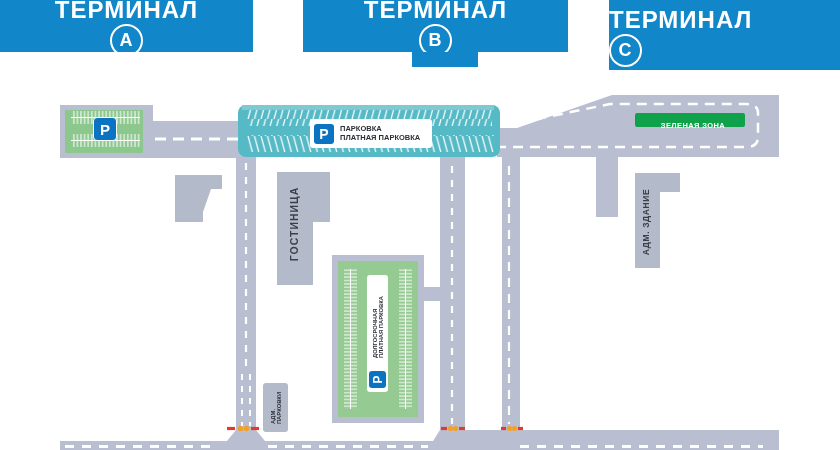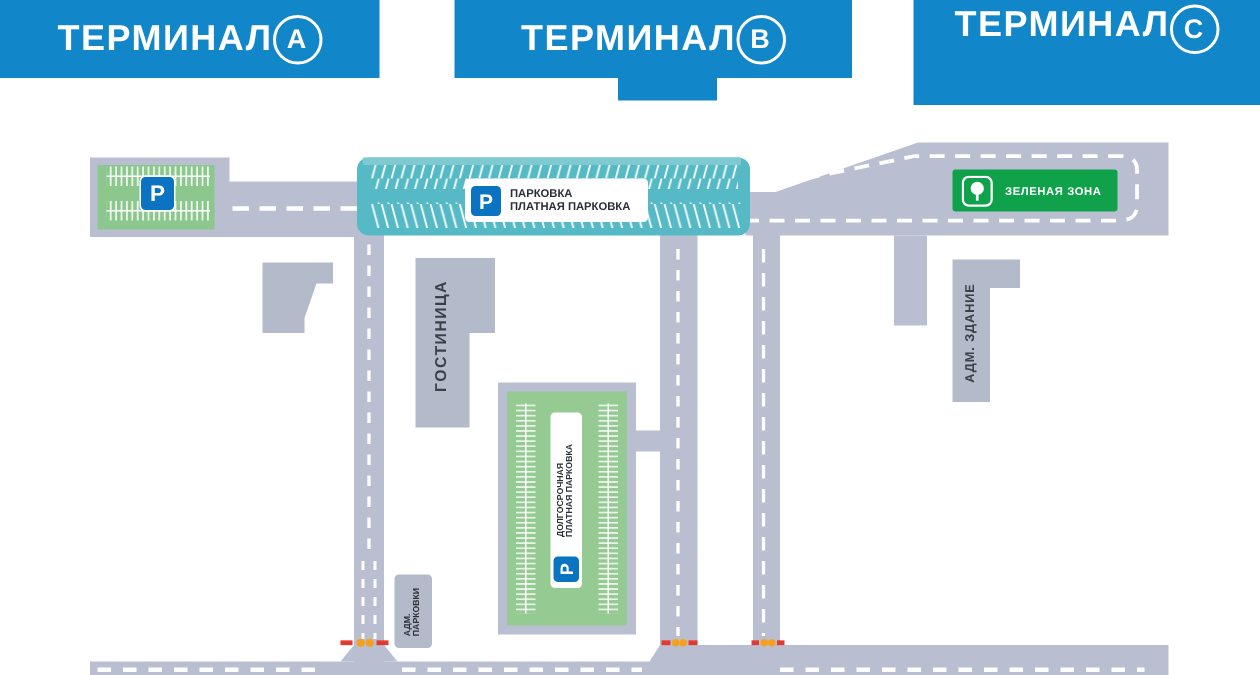--- a/index.html
+++ b/index.html
@@ -1,20 +1,20 @@
 <!DOCTYPE html>
 <html><head>
 <meta charset="utf-8">
 <style>
   html,body{margin:0;padding:0;background:#fff;}
   #stage{position:relative;width:840px;height:450px;background:#fff;overflow:hidden;
          font-family:"Liberation Sans",sans-serif;}
   #map{position:absolute;left:0;top:0;}
   .banner{position:absolute;background:#1186c8;color:#fff;display:flex;align-items:center;
-          justify-content:center;font-weight:bold;font-size:24px;letter-spacing:1px;}
+          justify-content:center;font-weight:bold;font-size:24px;letter-spacing:1px;flex-direction:column;}
   .circle-letter{width:29px;height:29px;border:2.2px solid #fff;border-radius:50%;
           display:flex;align-items:center;justify-content:center;font-size:18px;font-weight:bold;flex:0 0 auto;}
   .lbl{position:absolute;color:#31353e;font-weight:bold;white-space:nowrap;}
   .rot{transform:translate(-50%,-50%) rotate(-90deg);}
   .whitebox{position:absolute;background:#fff;border-radius:3px;}
   .p-sign{background:#0b74c2;color:#fff;display:flex;align-items:center;justify-content:center;
           font-weight:bold;border-radius:4px;}
   .two-line{line-height:1.12;text-align:left;}
   .greensign{position:absolute;background:#0fa24b;color:#fff;display:flex;align-items:center;
           border-radius:2px;padding-left:6px;gap:8px;}
@@ -136,21 +136,21 @@
   <div class="p-sign" style="position:absolute;left:93px;top:117px;width:22px;height:22px;border:1.5px solid #fff;font-size:15px;">P</div>
 
   <div class="whitebox" style="left:310px;top:119px;width:122px;height:29px;display:flex;align-items:center;gap:6px;padding-left:4px;box-sizing:border-box;">
     <div class="p-sign" style="width:20px;height:20px;font-size:14px;border-radius:3px;">P</div>
     <div class="two-line" style="font-size:7.5px;font-weight:bold;color:#2b2f38;">
       <div>ПАРКОВКА</div>
       <div>ПЛАТНАЯ ПАРКОВКА</div>
     </div>
   </div>
 
-  <div class="greensign" style="left:635px;top:113px;width:110px;height:28px;box-sizing:border-box;">
+  <div class="greensign" style="left:635px;top:113px;width:110px;height:14px;box-sizing:border-box;flex-direction:column;">
     <svg width="21" height="21" viewBox="0 0 21 21">
       <rect x="0.9" y="0.9" width="19.2" height="19.2" rx="4" fill="none" stroke="#fff" stroke-width="1.5"></rect>
       <circle cx="10.5" cy="8.6" r="4.4" fill="#fff"></circle>
       <rect x="9.6" y="11.6" width="1.8" height="5.2" fill="#fff"></rect>
     </svg>
     <span style="font-size:7.5px;font-weight:bold;letter-spacing:0.4px;">ЗЕЛЕНАЯ ЗОНА</span>
   </div>
 
   <div class="lbl rot" style="left:294px;top:224px;font-size:10.5px;letter-spacing:1px;color:#3a3f49;">ГОСТИНИЦА</div>
 

